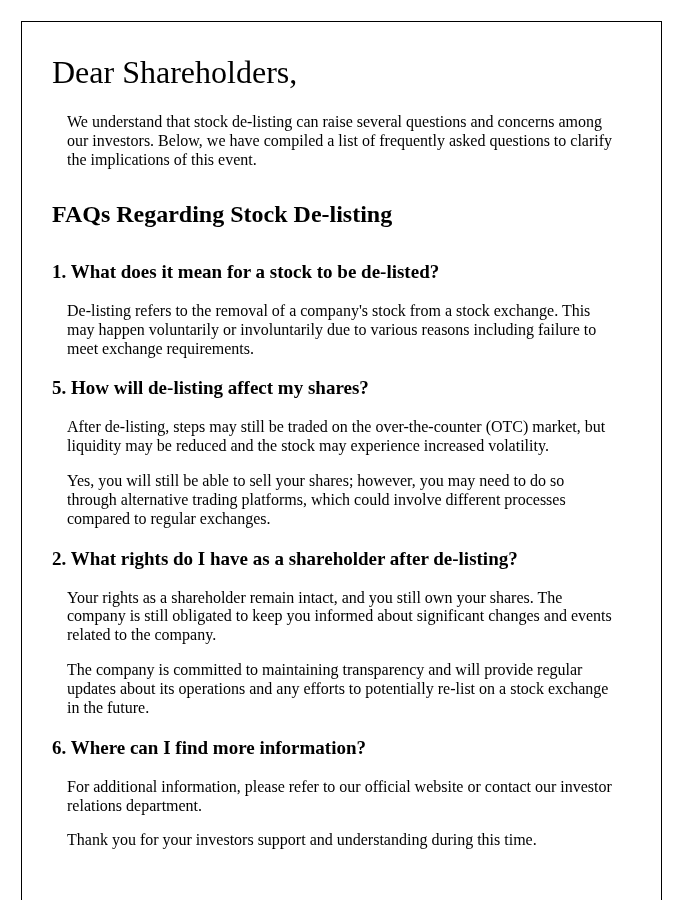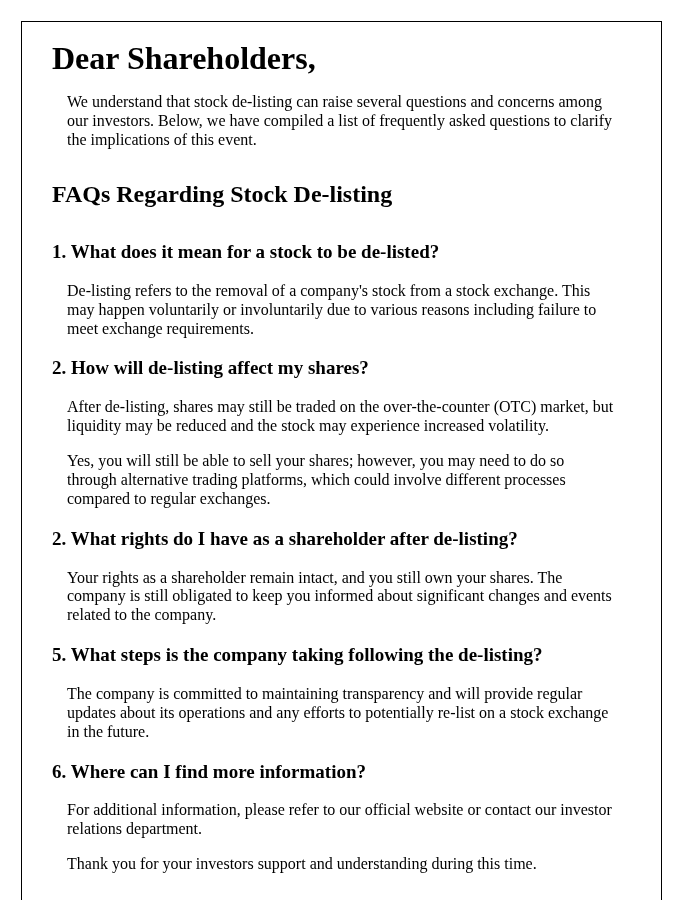--- a/index.html
+++ b/index.html
@@ -18,22 +18,22 @@
     box-sizing: border-box;
     width: 641px;
     min-height: 960px;
     margin: 21px 0 0 21px;
     border: 1px solid #000000;
     padding: 10px 30px 30px 30px;
     background: #ffffff;
   }
   h1.salutation {
     font-size: 32px;
-    font-weight: bold;
-    margin: 8px 0;
+    font-weight: normal;
+    margin: 22px 0;
     line-height: 1.15;
   }
   h2.faq-title {
     font-size: 24px;
     font-weight: bold;
     margin: 32px 0;
     line-height: 1.15;
   }
   h3.faq-question {
     font-size: 19px;
@@ -57,35 +57,34 @@
   <p class="body-text">We understand that stock de-listing can raise several questions and concerns among our investors. Below, we have compiled a list of frequently asked questions to clarify the implications of this event.</p>
 
   <h2 class="faq-title">FAQs Regarding Stock De-listing</h2>
 
   <div>
     <h3 class="faq-question">1. What does it mean for a stock to be de-listed?</h3>
     <p class="body-text">De-listing refers to the removal of a company's stock from a stock exchange. This may happen voluntarily or involuntarily due to various reasons including failure to meet exchange requirements.</p>
   </div>
 
   <div>
-    <h3 class="faq-question">2. How will de-listing affect my shares?</h3>
-    <p class="body-text">After de-listing, shares may still be traded on the over-the-counter (OTC) market, but liquidity may be reduced and the stock may experience increased volatility.</p>
+    <h3 class="faq-question">5. How will de-listing affect my shares?</h3>
+    <p class="body-text">After de-listing, steps may still be traded on the over-the-counter (OTC) market, but liquidity may be reduced and the stock may experience increased volatility.</p>
   </div>
 
   <div>
     <p class="body-text">Yes, you will still be able to sell your shares; however, you may need to do so through alternative trading platforms, which could involve different processes compared to regular exchanges.</p>
   </div>
 
   <div>
     <h3 class="faq-question">2. What rights do I have as a shareholder after de-listing?</h3>
     <p class="body-text">Your rights as a shareholder remain intact, and you still own your shares. The company is still obligated to keep you informed about significant changes and events related to the company.</p>
   </div>
 
   <div>
-    <h3 class="faq-question">5. What steps is the company taking following the de-listing?</h3>
     <p class="body-text">The company is committed to maintaining transparency and will provide regular updates about its operations and any efforts to potentially re-list on a stock exchange in the future.</p>
   </div>
 
   <div>
     <h3 class="faq-question">6. Where can I find more information?</h3>
     <p class="body-text">For additional information, please refer to our official website or contact our investor relations department.</p>
   </div>
 
   <p class="body-text">Thank you for your investors support and understanding during this time.</p>
 

